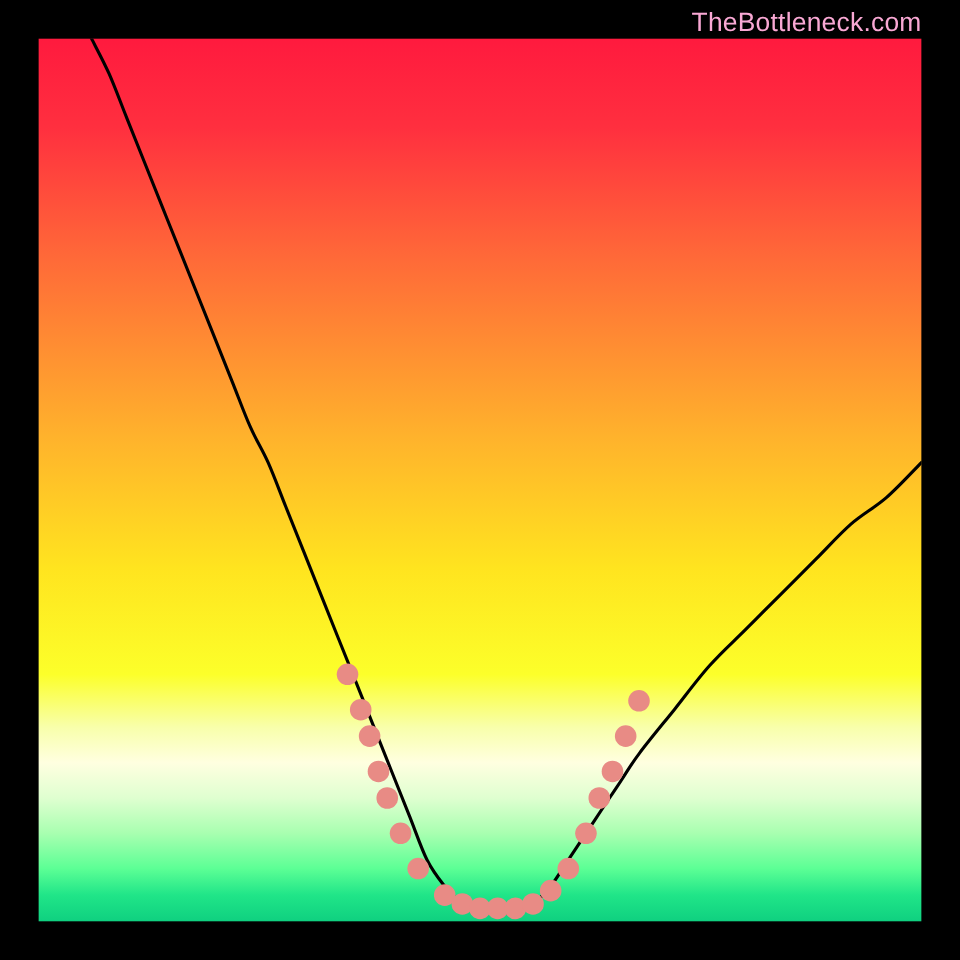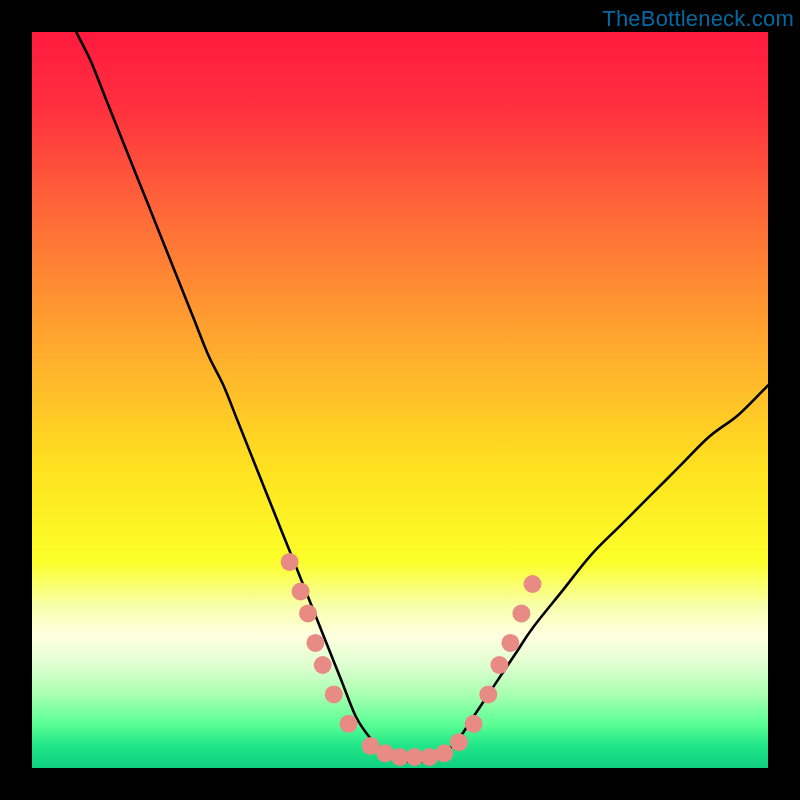--- a/index.html
+++ b/index.html
@@ -22,22 +22,22 @@
   .plot-area {
     position: absolute;
     top: 32px;
     left: 32px;
     width: 736px;
     height: 736px;
   }
   .watermark {
     position: absolute;
     top: 6px;
-    right: 6px;
-    color: #0369a1;
+    right: 32px;
+    color: #f9a8d4;
     font-size: 22px;
     font-weight: 500;
     letter-spacing: 0.2px;
     text-align: right;
   }
   svg.curve {
     position: absolute;
     inset: 0;
     width: 100%;
     height: 100%;

